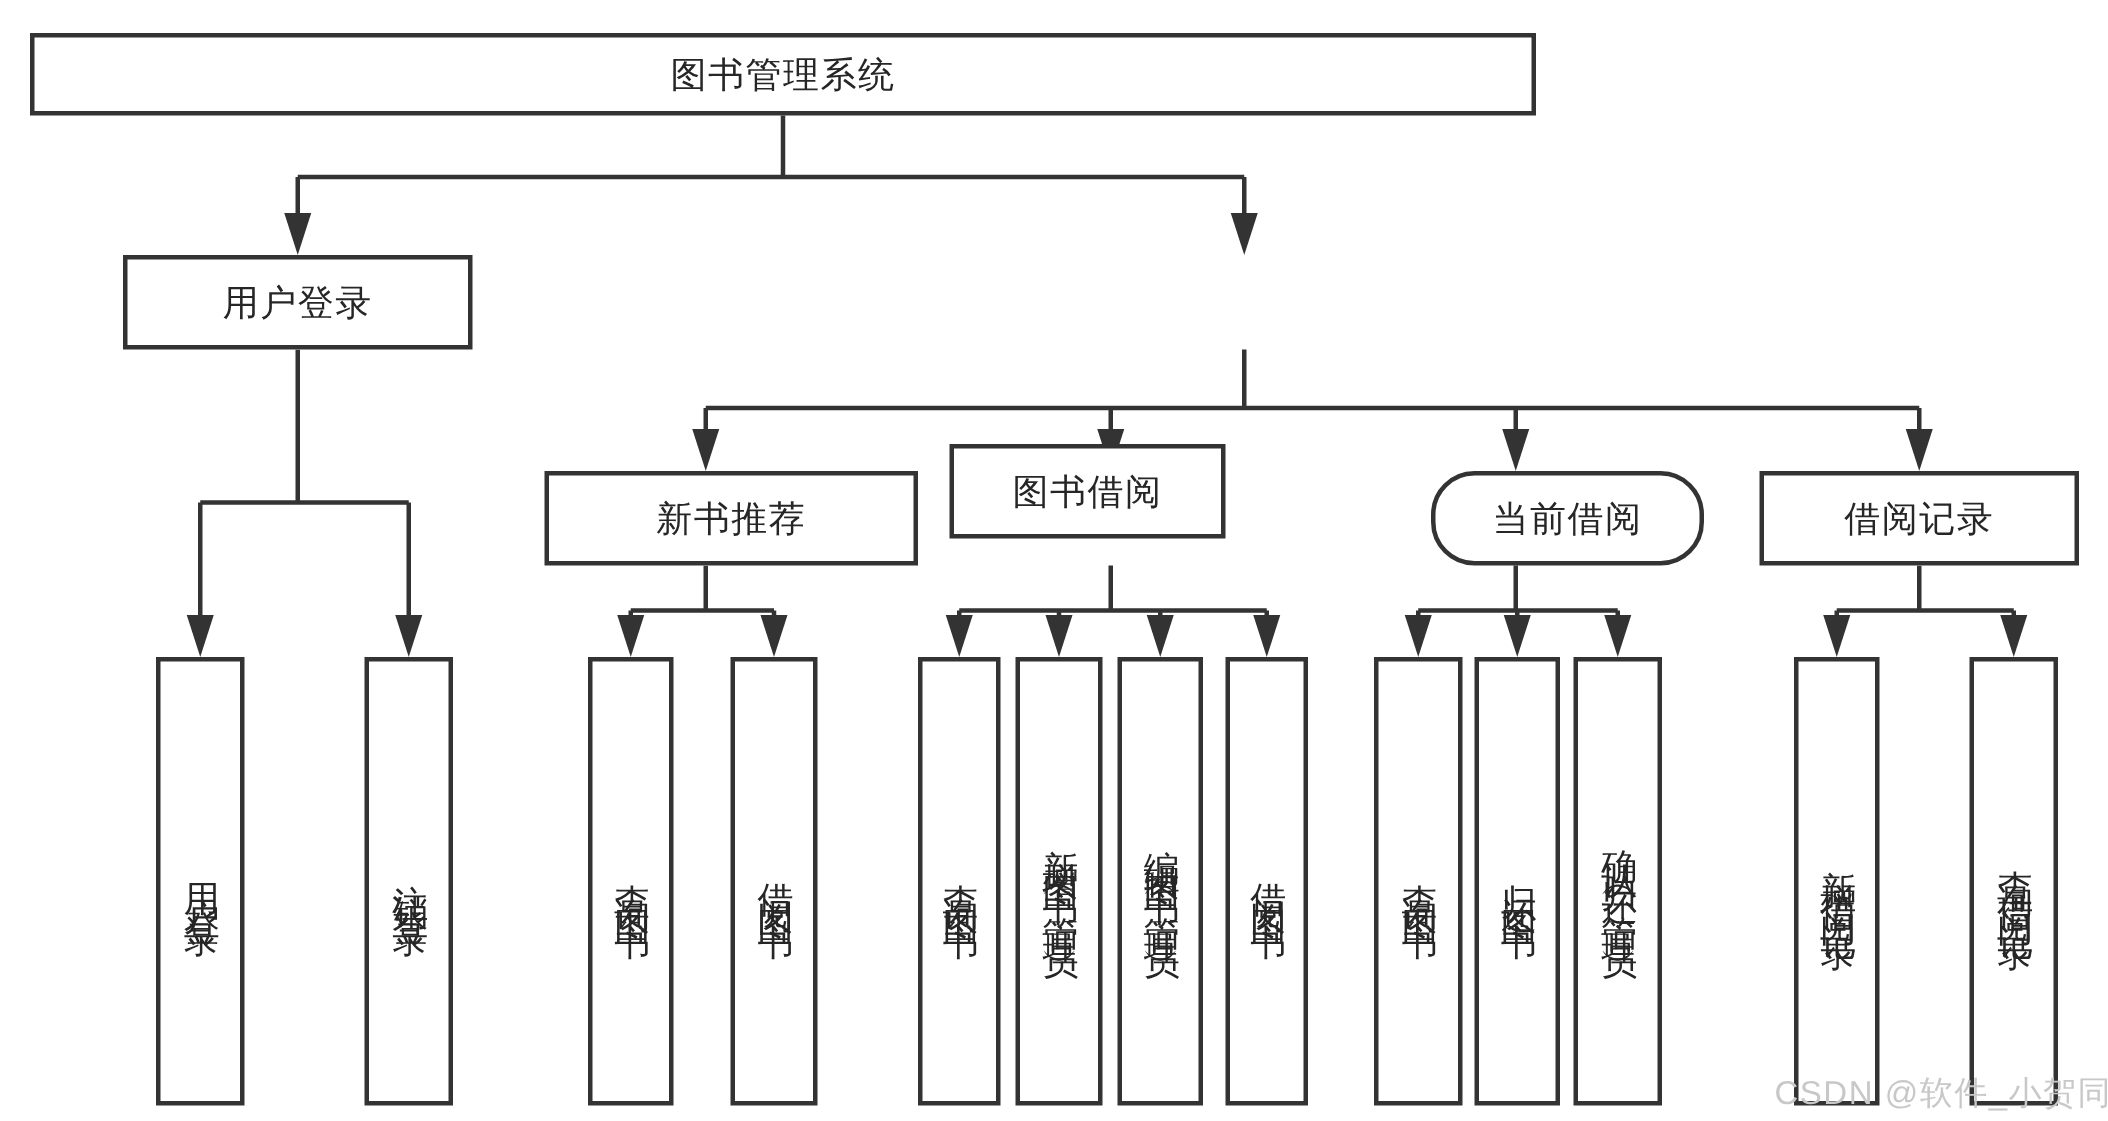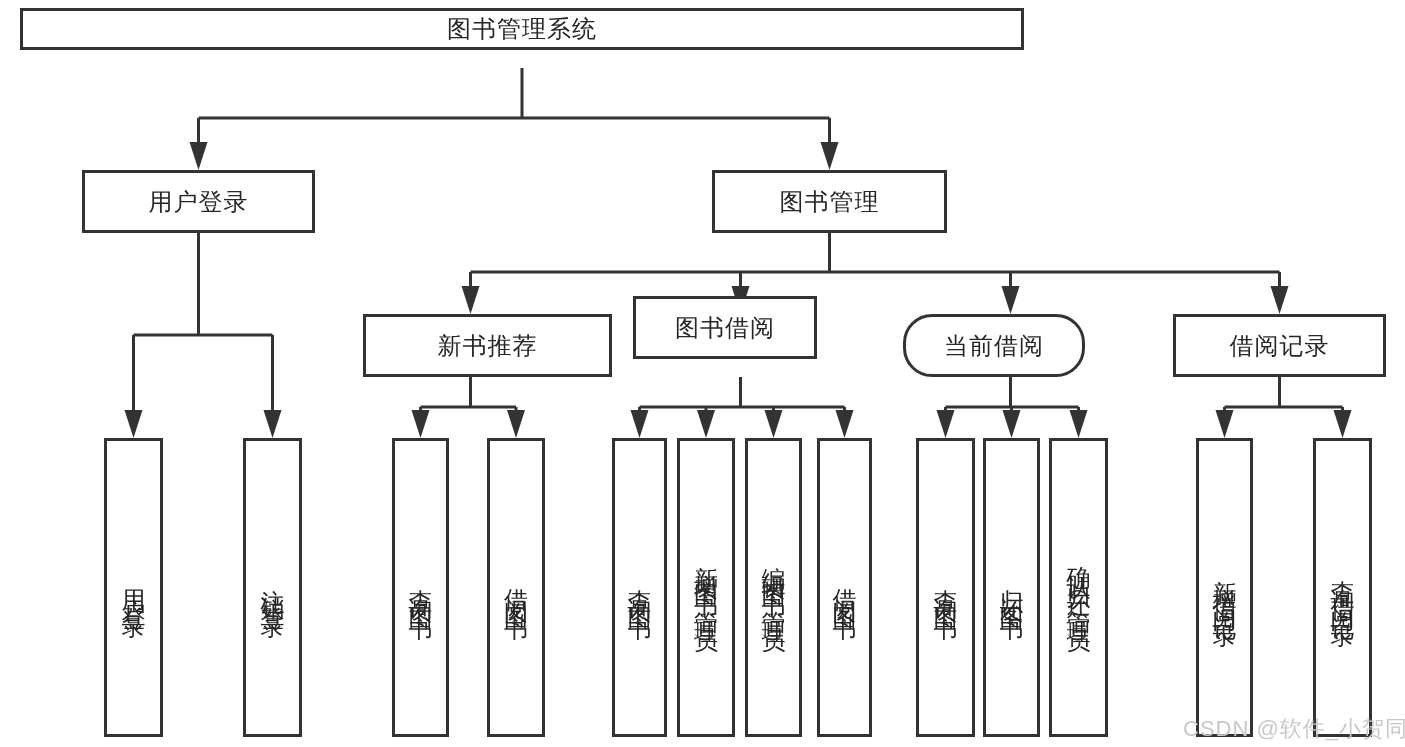--- a/index.html
+++ b/index.html
@@ -31,28 +31,28 @@
   .box.h { font-size: 24px; letter-spacing: 1px; }
   .box.v { font-size: 24px; }
   .box.v .vtext {
     writing-mode: vertical-rl;
     text-orientation: mixed;
     letter-spacing: 9px;
     line-height: 1;
     white-space: nowrap;
   }
   
-  .n-root          { left: 20px;   top: 8px;  width: 1004px; height: 42px; }
+  .n-root          { left: 20px;   top: 22px;  width: 1004px; height: 55px; }
   
   .n-user-login    { left: 82px;   top: 170px; width: 233px;  height: 63px; }
   .n-book-mgmt     { left: 712px;  top: 170px; width: 235px;  height: 63px; }
   
   .n-new-books     { left: 363px;  top: 314px; width: 249px;  height: 63px; }
   .n-book-borrow   { left: 633px;  top: 296px; width: 184px;  height: 63px; }
-  .n-current       { left: 903px;  top: 314px; width: 182px;  height: 63px; border-radius: 29px; }
+  .n-current       { left: 954px;  top: 314px; width: 182px;  height: 63px; border-radius: 29px; }
   .n-records       { left: 1173px; top: 314px; width: 213px;  height: 63px; }
   
   .leaf { top: 438px; height: 299px; }
   .n-a1 { left: 104px;  width: 59px; }
   .n-a2 { left: 243px;  width: 59px; }
   .n-b1 { left: 392px;  width: 57px; }
   .n-b2 { left: 487px;  width: 58px; }
   .n-c1 { left: 612px;  width: 55px; }
   .n-c2 { left: 677px;  width: 58px; }
   .n-c3 { left: 745px;  width: 57px; }
@@ -111,23 +111,20 @@
     </g>
   </svg>
 
   <div class="box h n-root">
     <span>图书管理系统</span>
   </div>
 
   <div class="box h n-user-login">
     <span>用户登录</span>
   </div>
-  <div class="box h n-book-mgmt">
-    <span>图书管理</span>
-  </div>
 
   <div class="box h n-new-books">
     <span>新书推荐</span>
   </div>
   <div class="box h n-book-borrow">
     <span>图书借阅</span>
   </div>
   <div class="box h n-current">
     <span>当前借阅</span>
   </div>

